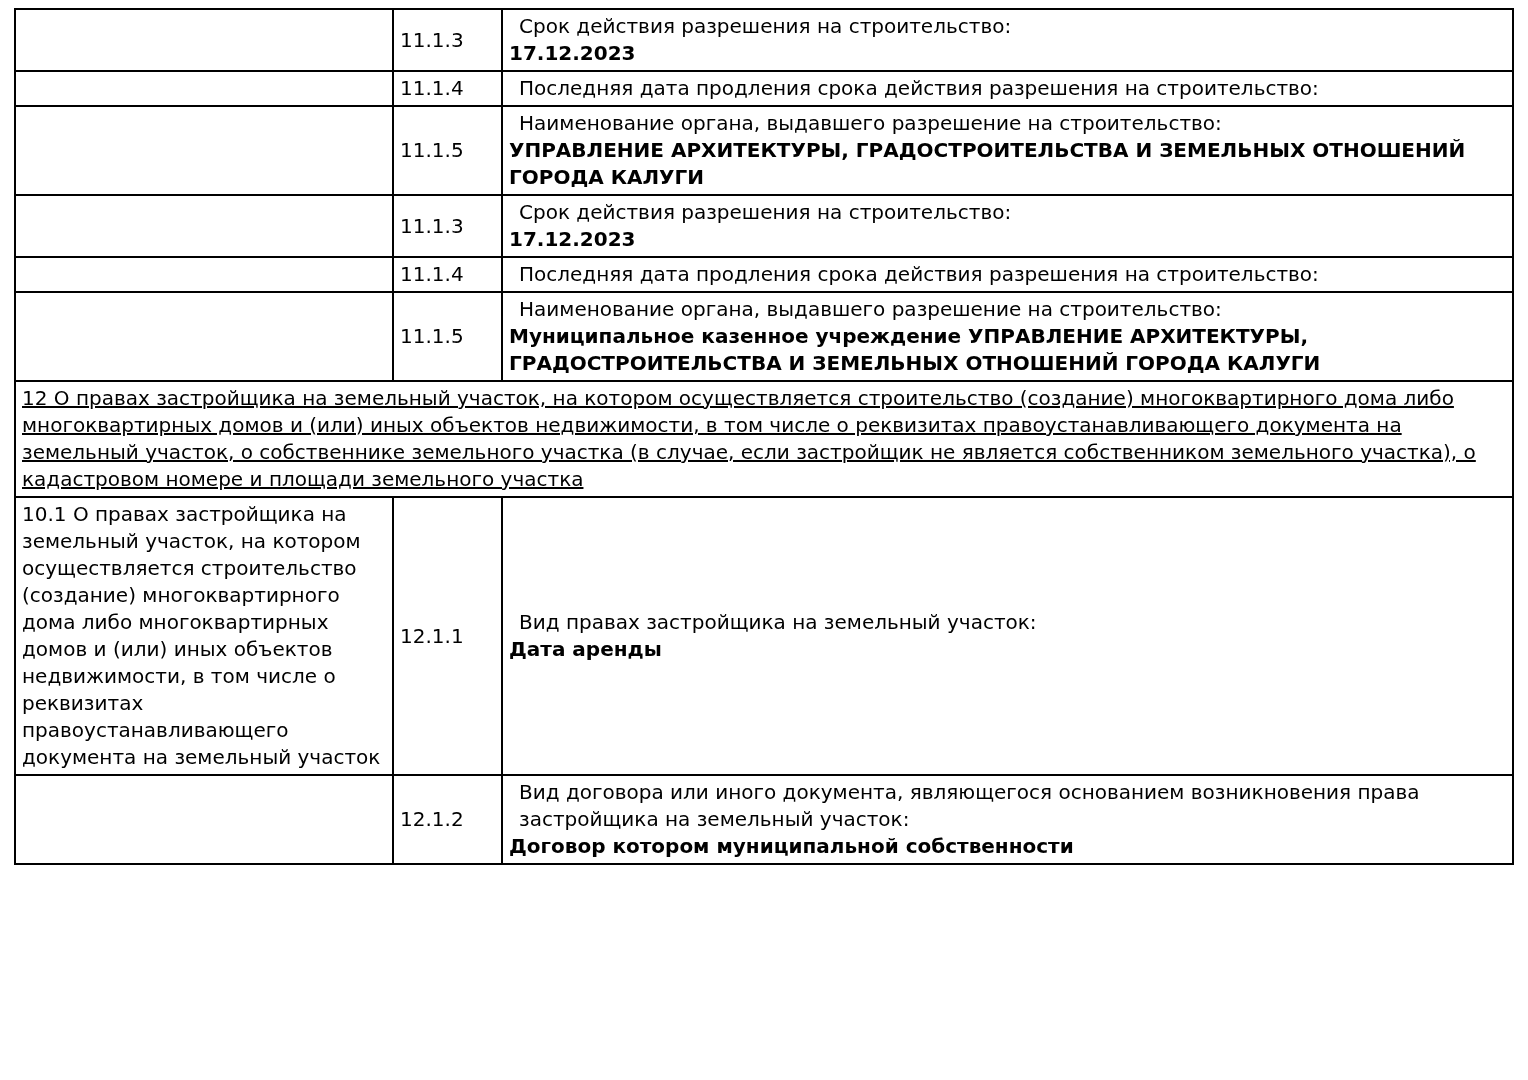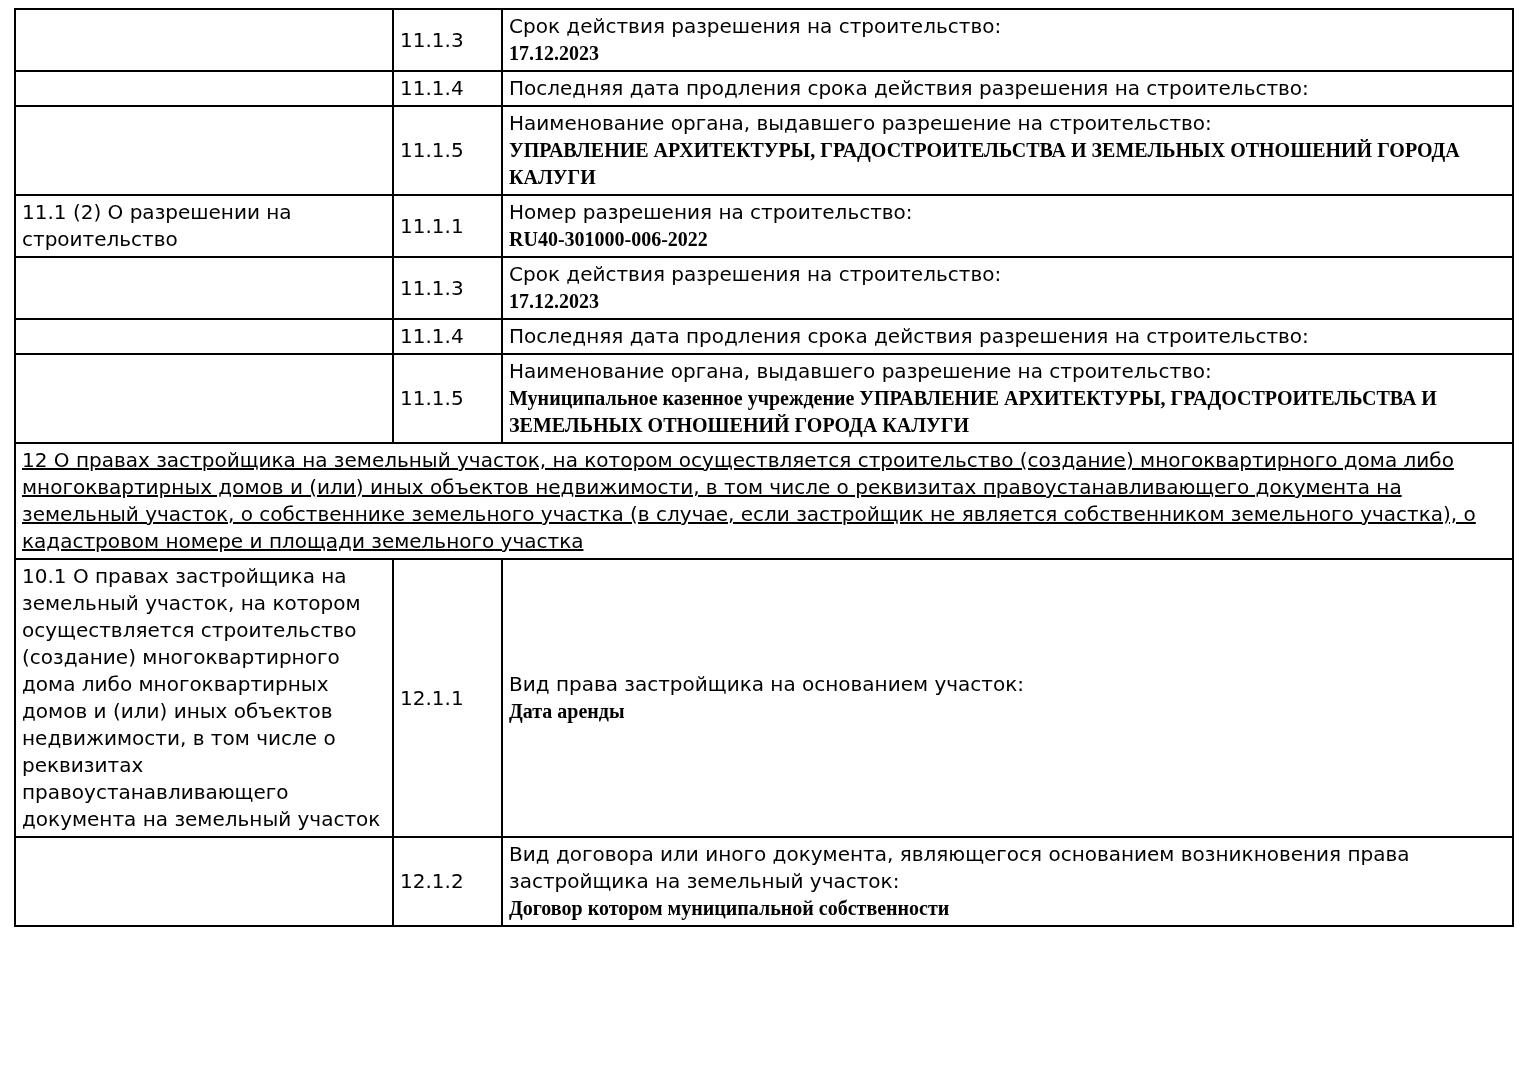--- a/index.html
+++ b/index.html
@@ -37,24 +37,24 @@
   }
   td.col-code {
     width: 95px;
     vertical-align: middle;
   }
   td.col-content {
     vertical-align: middle;
   }
   .cell-label {
     font-weight: normal;
+    margin-left: 10px;
   }
   .cell-value {
     font-weight: bold;
-    font-family: Liberation Serif, serif;
   }
   td.span-cell {
     vertical-align: top;
     padding: 3px 6px;
     text-decoration: underline;
   }
 </style>
 </head>
 <body>
 
@@ -78,28 +78,20 @@
         </tr>
         <tr>
           <td class="col-section"></td>
           <td class="col-code">11.1.5</td>
           <td class="col-content">
             <div class="cell-label">Наименование органа, выдавшего разрешение на строительство:</div>
             <div class="cell-value">УПРАВЛЕНИЕ АРХИТЕКТУРЫ, ГРАДОСТРОИТЕЛЬСТВА И ЗЕМЕЛЬНЫХ ОТНОШЕНИЙ ГОРОДА КАЛУГИ</div>
           </td>
         </tr>
         <tr>
-          <td class="col-section">11.1 (2) О разрешении на строительство</td>
-          <td class="col-code">11.1.1</td>
-          <td class="col-content">
-            <div class="cell-label">Номер разрешения на строительство:</div>
-            <div class="cell-value">RU40-301000-006-2022</div>
-          </td>
-        </tr>
-        <tr>
           <td class="col-section"></td>
           <td class="col-code">11.1.3</td>
           <td class="col-content">
             <div class="cell-label">Срок действия разрешения на строительство:</div>
             <div class="cell-value">17.12.2023</div>
           </td>
         </tr>
         <tr>
           <td class="col-section"></td>
           <td class="col-code">11.1.4</td>
@@ -115,21 +107,21 @@
             <div class="cell-value">Муниципальное казенное учреждение УПРАВЛЕНИЕ АРХИТЕКТУРЫ, ГРАДОСТРОИТЕЛЬСТВА И ЗЕМЕЛЬНЫХ ОТНОШЕНИЙ ГОРОДА КАЛУГИ</div>
           </td>
         </tr>
         <tr>
           <td colspan="3" class="span-cell">12 О правах застройщика на земельный участок, на котором осуществляется строительство (создание) многоквартирного дома либо многоквартирных домов и (или) иных объектов недвижимости, в том числе о реквизитах правоустанавливающего документа на земельный участок, о собственнике земельного участка (в случае, если застройщик не является собственником земельного участка), о кадастровом номере и площади земельного участка</td>
         </tr>
         <tr>
           <td class="col-section">10.1 О правах застройщика на земельный участок, на котором осуществляется строительство (создание) многоквартирного дома либо многоквартирных домов и (или) иных объектов недвижимости, в том числе о реквизитах правоустанавливающего документа на земельный участок</td>
           <td class="col-code">12.1.1</td>
           <td class="col-content">
-            <div class="cell-label">Вид права застройщика на основанием участок:</div>
+            <div class="cell-label">Вид правах застройщика на земельный участок:</div>
             <div class="cell-value">Дата аренды</div>
           </td>
         </tr>
         <tr>
           <td class="col-section"></td>
           <td class="col-code">12.1.2</td>
           <td class="col-content">
             <div class="cell-label">Вид договора или иного документа, являющегося основанием возникновения права застройщика на земельный участок:</div>
             <div class="cell-value">Договор котором муниципальной собственности</div>
           </td>

